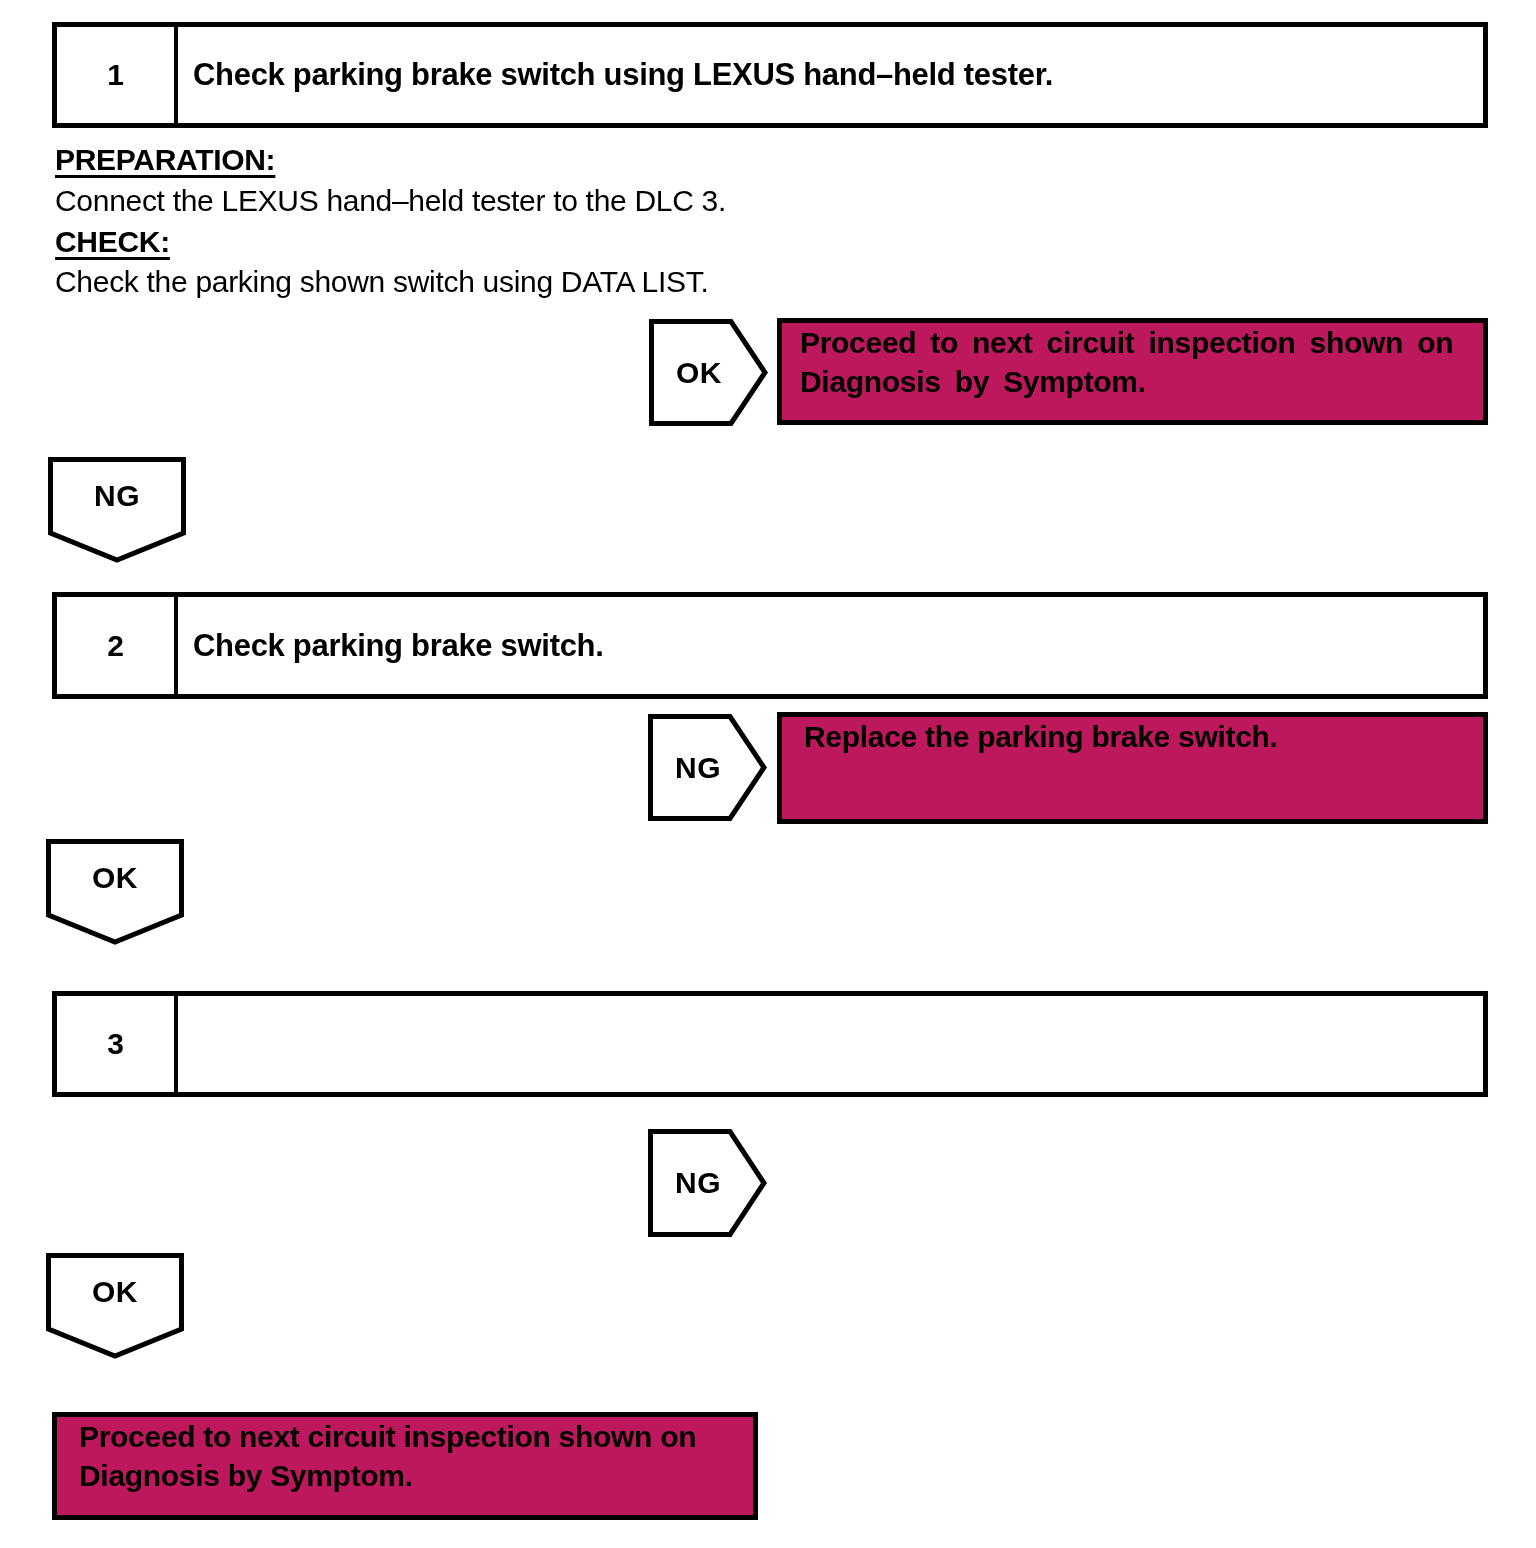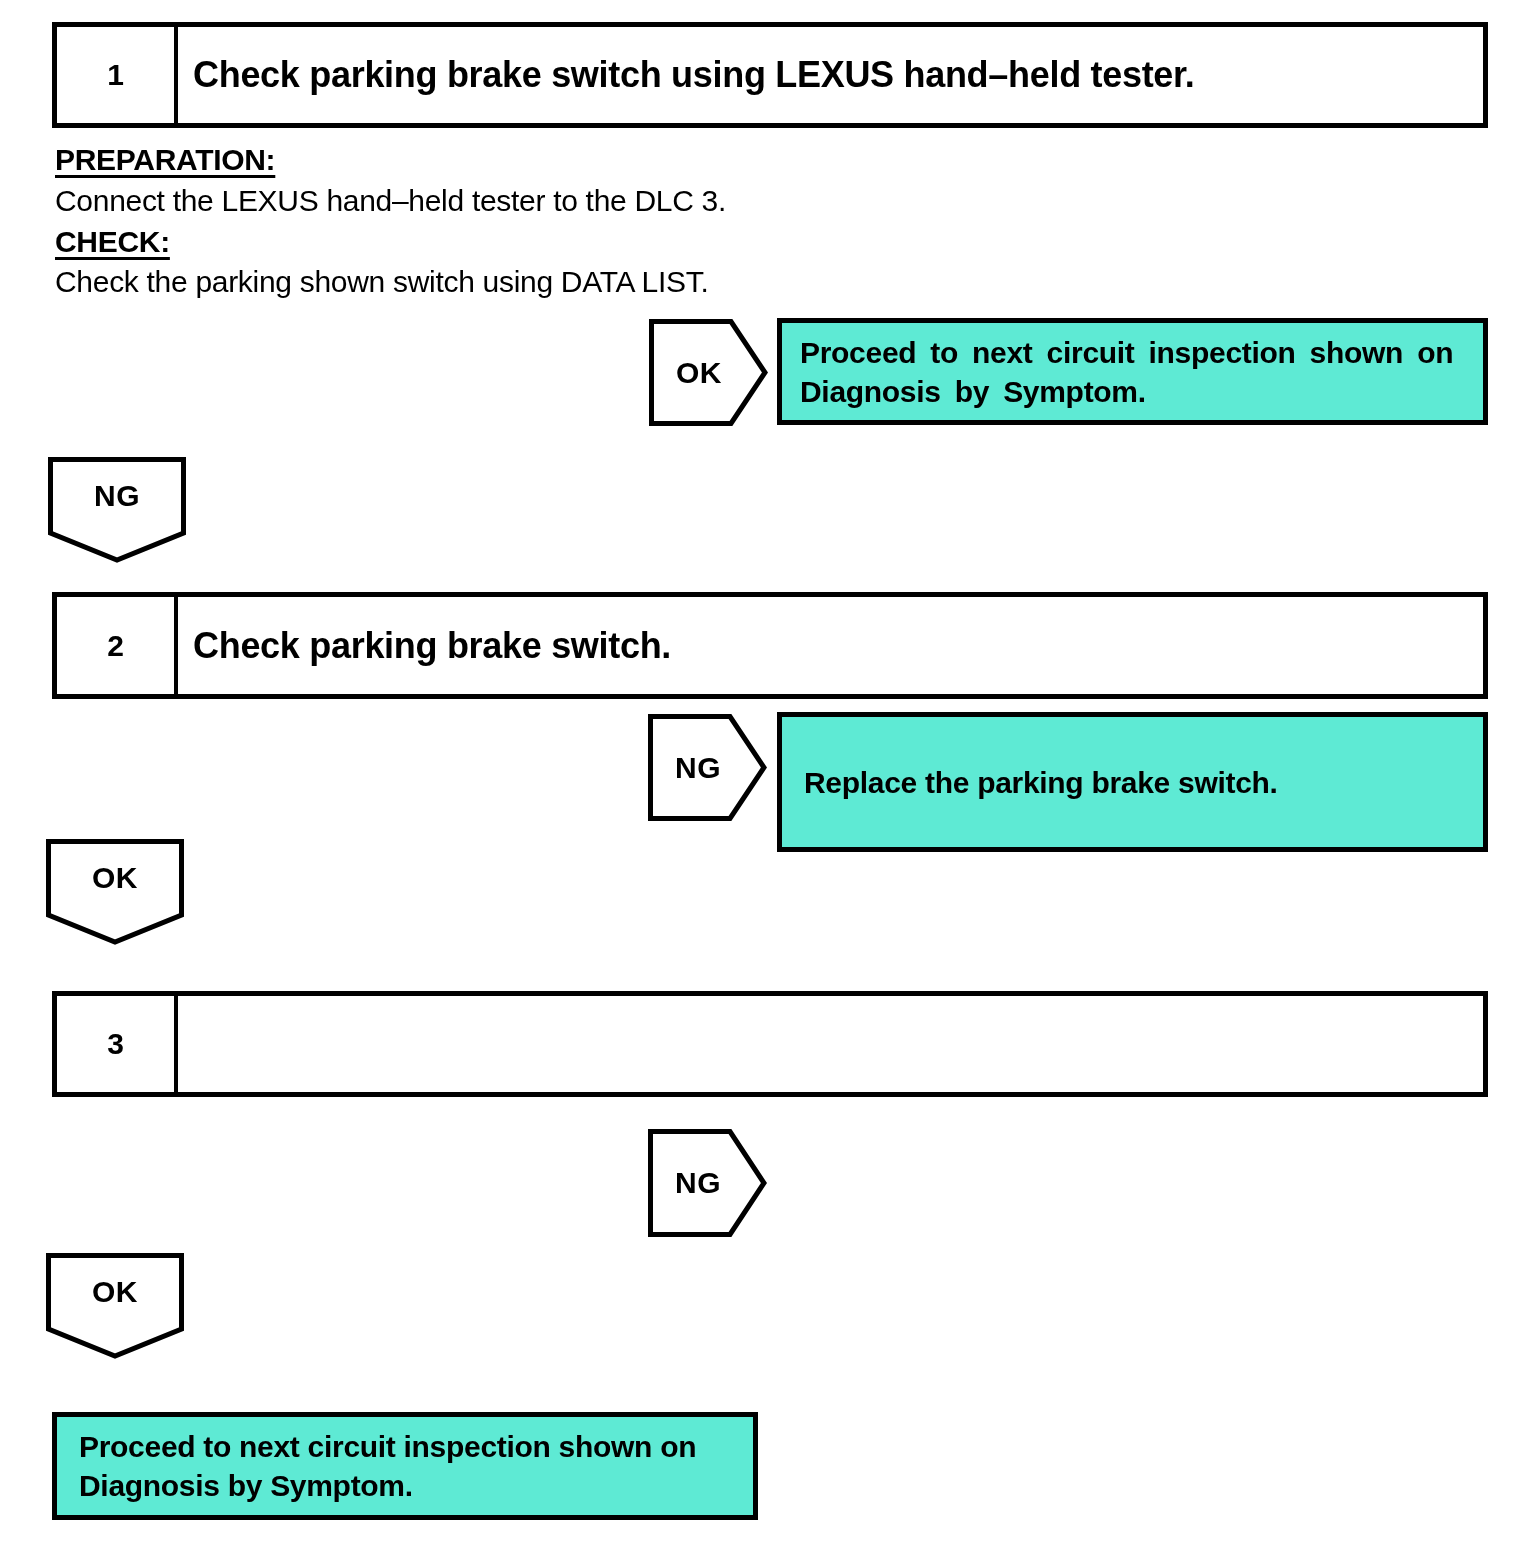--- a/index.html
+++ b/index.html
@@ -31,21 +31,21 @@
     justify-content: center;
     font-weight: bold;
     font-size: 30px;
   }
   .step-box .title {
     flex: 1;
     display: flex;
     align-items: center;
     padding: 0 18px 0 15px;
     font-weight: bold;
-    font-size: 36px;
+    font-size: 31px;
     line-height: 38px;
     letter-spacing: -0.3px;
     white-space: pre-line;
   }
   
   .tline {
     position: absolute;
     left: 55px;
     font-size: 30px;
     line-height: 32px;
@@ -56,23 +56,23 @@
     font-weight: bold;
     text-decoration: underline;
     text-decoration-thickness: 3px;
     text-underline-offset: 5px;
   }
   
   .action-box {
     position: absolute;
     border: 5px solid #000;
     box-sizing: border-box;
-    background: #5eead4;
+    background: #be185d;
     display: flex;
-    align-items: center;
+    align-items: flex-start;
     padding: 0 18px;
   }
   .action-box .atext {
     width: 100%;
     font-weight: bold;
     font-size: 30px;
     line-height: 39px;
     letter-spacing: -0.3px;
     white-space: pre-line;
   }
@@ -131,21 +131,21 @@
     <div class="num">2</div>
     <div class="title">Check parking brake switch.</div>
   </div>
 
   <div class="pent pent-right" style="left:648px; top:714px;">
     <svg width="119" height="107" viewBox="0 0 119 107">
       <polygon points="2.5,2.5 82,2.5 116,53.5 82,104.5 2.5,104.5"></polygon>
     </svg>
     <span class="plabel">NG</span>
   </div>
-  <div class="action-box plain" style="left:777px; top:712px; width:711px; height:140px;">
+  <div class="action-box plain" style="left:777px; top:712px; width:711px; height:112px;">
     <div class="atext">Replace the parking brake switch.</div>
   </div>
 
   <div class="pent pent-down" style="left:46px; top:839px;">
     <svg width="138" height="106" viewBox="0 0 138 106">
       <polygon points="2.5,2.5 135.5,2.5 135.5,76 69,103 2.5,76"></polygon>
     </svg>
     <span class="plabel">OK</span>
   </div>
 

